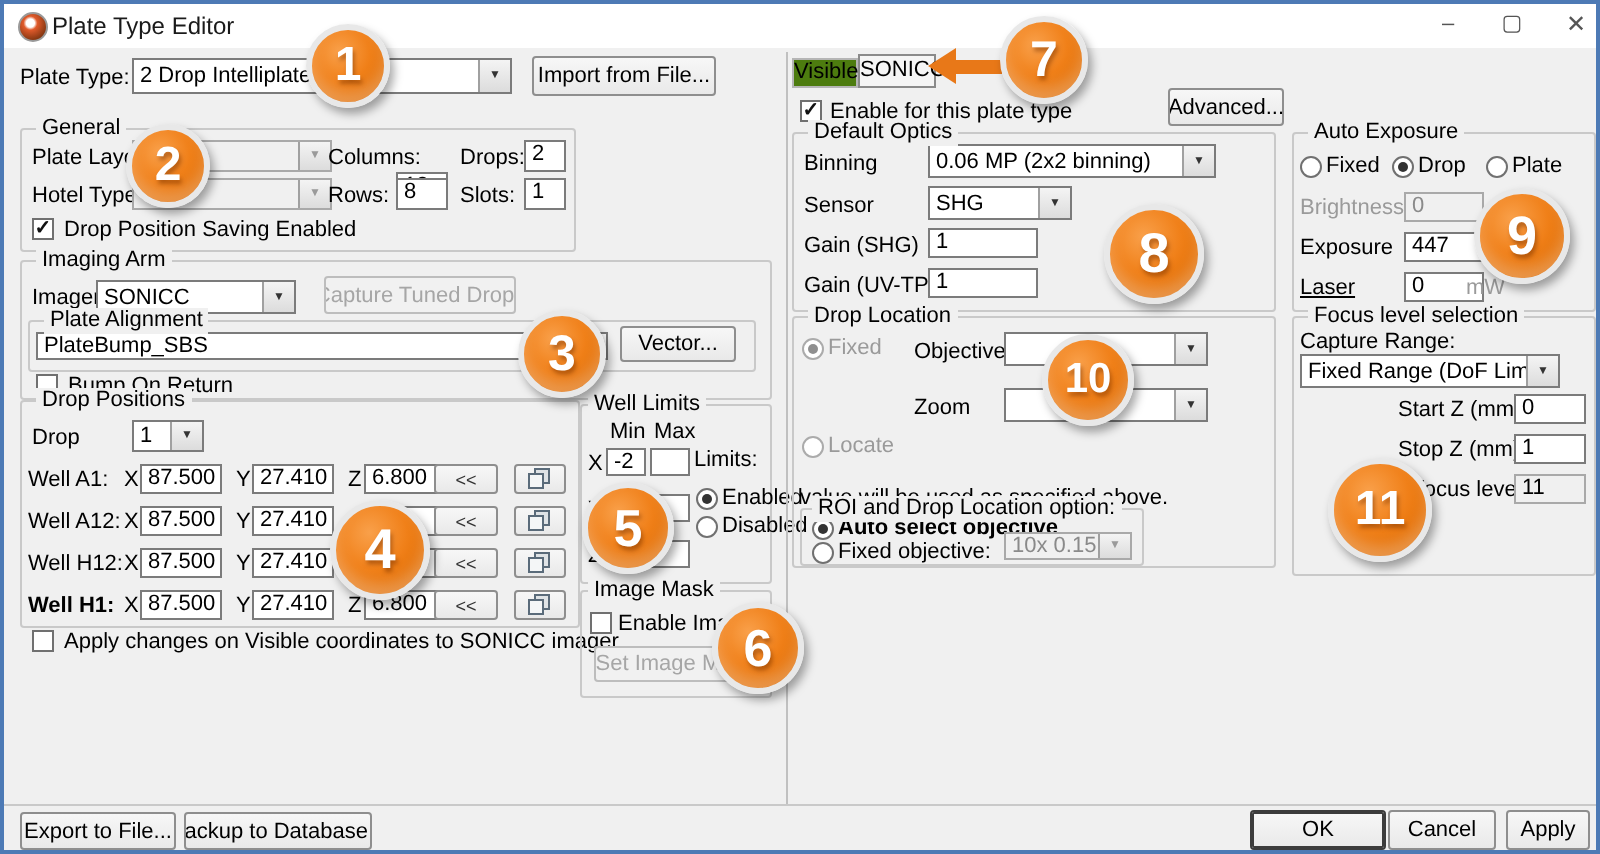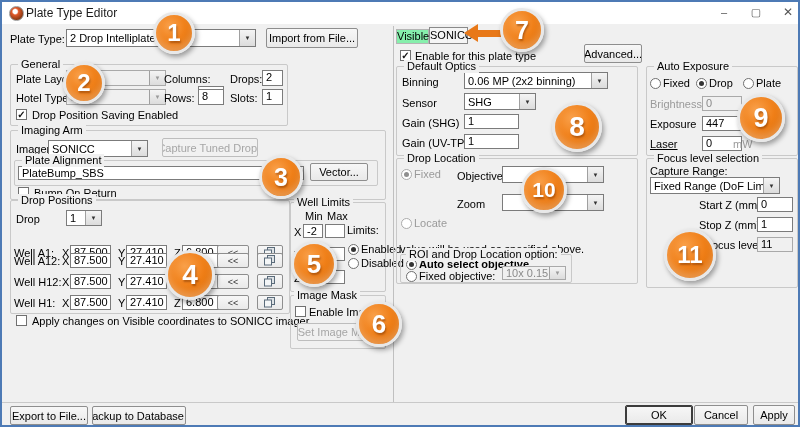--- a/index.html
+++ b/index.html
@@ -24,21 +24,21 @@
   .combo.dis .cbtn::after{color:#9a9a9a;}
   .btn{position:absolute;background:linear-gradient(#f7f7f7,#e9e9e9);border:1px solid #8e8e8e;border-radius:2px;font-size:11px;display:flex;align-items:center;justify-content:center;box-sizing:border-box;white-space:nowrap;overflow:hidden;color:#000;}
   .btn.dis{color:#a6a6a6;border-color:#bdbdbd;background:#f1f1f1;}
   .btn.default{border:1px solid #3c3c3c;box-shadow:0 0 0 1px #3c3c3c inset;}
   .cb{position:absolute;width:11px;height:11px;background:#fff;border:1px solid #707070;box-sizing:border-box;font-size:10px;line-height:9px;text-align:center;color:#111;}
   .cb.on::after{content:"✓";font-weight:bold;}
   .radio{position:absolute;width:11px;height:11px;border:1px solid #707070;border-radius:50%;background:#fff;box-sizing:border-box;}
   .radio.sel::after{content:"";position:absolute;left:2px;top:2px;right:2px;bottom:2px;background:#333;border-radius:50%;}
   .radio.dis{border-color:#ababab;}
   .radio.dis.sel::after{background:#8f8f8f;}
-  .tab{position:absolute;font-size:11px;text-align:center;box-sizing:border-box;background:#86efac;}
+  .tab{position:absolute;font-size:11px;text-align:center;box-sizing:border-box;background:#4d7c0f;}
   .tab.unsel{border:1px solid #b5b5b5;line-height:13px;}
   .tab.sel{border:1px solid #8a8a8a;background:#f5f5f5;line-height:15px;}
   .vline{position:absolute;width:1px;background:#c0c0c0;}
   .hline{position:absolute;height:1px;background:#c9c9c9;}
   .wellrow{position:absolute;left:8px;width:278px;height:16px;}
   .wellrow .rlab{position:absolute;top:2px;font-size:11px;white-space:nowrap;}
   .wellrow .rtf{position:absolute;top:0;width:41px;height:15px;}
   .wellrow .rbtn{position:absolute;top:0;height:15px;font-size:9px;color:#333;}
   .callout{position:absolute;border-radius:50%;box-sizing:border-box;border:3px solid #e8e8e8;
     background:radial-gradient(circle at 38% 30%, #f9a04a 0%, #f08019 45%, #e06c02 78%, #cf6300 100%);
@@ -119,21 +119,21 @@
   <span class="lab" style="left:32px;top:185px;">Bump On Return</span>
 
   <div class="grp" style="left:8px;top:198px;width:278px;height:112px;"></div>
   <span class="glab" style="left:16px;top:192px;">Drop Positions</span>
   <span class="lab" style="left:14px;top:211px;">Drop</span>
   <div class="combo" style="left:64px;top:208px;width:36px;height:16px;">
     <span class="ctext">1</span>
     <span class="cbtn"></span>
   </div>
 
-  <div class="wellrow" style="top:230px;margin-top:13px;">
+  <div class="wellrow" style="top:230px;">
     <span class="rlab" style="left:4px;">Well A1:</span>
     <span class="rlab" style="left:52px;">X</span>
     <div class="tf rtf" style="left:60px;">87.500</div>
     <span class="rlab" style="left:108px;">Y</span>
     <div class="tf rtf" style="left:116px;">27.410</div>
     <span class="rlab" style="left:164px;">Z</span>
     <div class="tf rtf" style="left:172px;">6.800</div>
     <div class="btn rbtn" style="left:207px;width:32px;">&lt;&lt;</div>
     <div class="btn rbtn" style="left:247px;width:26px;">
         <svg width="12" height="11" viewBox="0 0 12 11">
@@ -168,21 +168,21 @@
     <div class="tf rtf" style="left:172px;"></div>
     <div class="btn rbtn" style="left:207px;width:32px;">&lt;&lt;</div>
     <div class="btn rbtn" style="left:247px;width:26px;">
         <svg width="12" height="11" viewBox="0 0 12 11">
           <rect x="3.5" y="0.5" width="7" height="7" fill="#dfe3e6" stroke="#5a6b7a"></rect>
           <rect x="0.5" y="3" width="7" height="7" fill="#f4f6f7" stroke="#5a6b7a"></rect>
         </svg>
       </div>
   </div>
   <div class="wellrow" style="top:293px;">
-    <span class="rlab" style="left:4px;">Well H1:</span>
+    <span class="rlab" style="left:4px;font-weight:bold;">Well H1:</span>
     <span class="rlab" style="left:52px;">X</span>
     <div class="tf rtf" style="left:60px;">87.500</div>
     <span class="rlab" style="left:108px;">Y</span>
     <div class="tf rtf" style="left:116px;">27.410</div>
     <span class="rlab" style="left:164px;">Z</span>
     <div class="tf rtf" style="left:172px;">6.800</div>
     <div class="btn rbtn" style="left:207px;width:32px;">&lt;&lt;</div>
     <div class="btn rbtn" style="left:247px;width:26px;">
         <svg width="12" height="11" viewBox="0 0 12 11">
           <rect x="3.5" y="0.5" width="7" height="7" fill="#dfe3e6" stroke="#5a6b7a"></rect>

